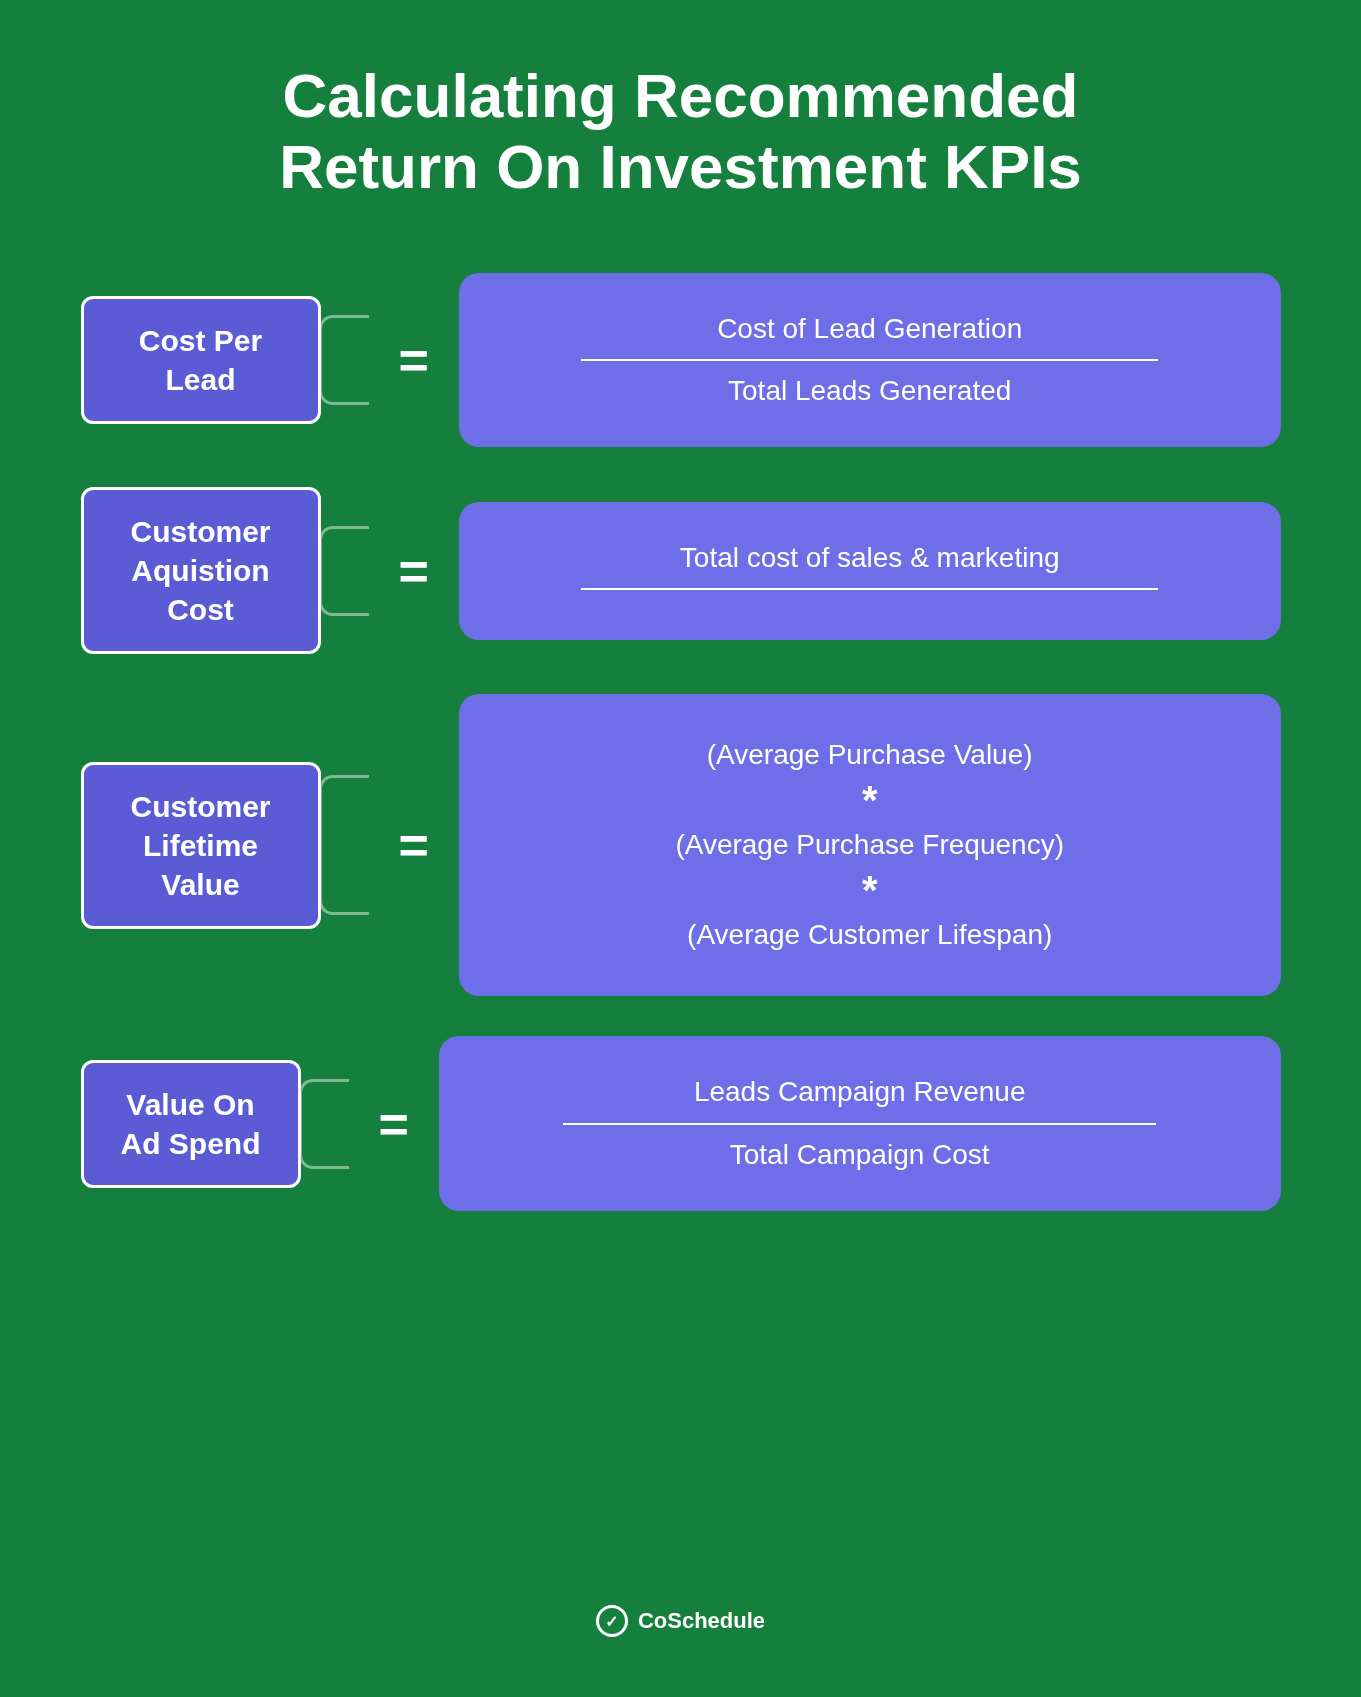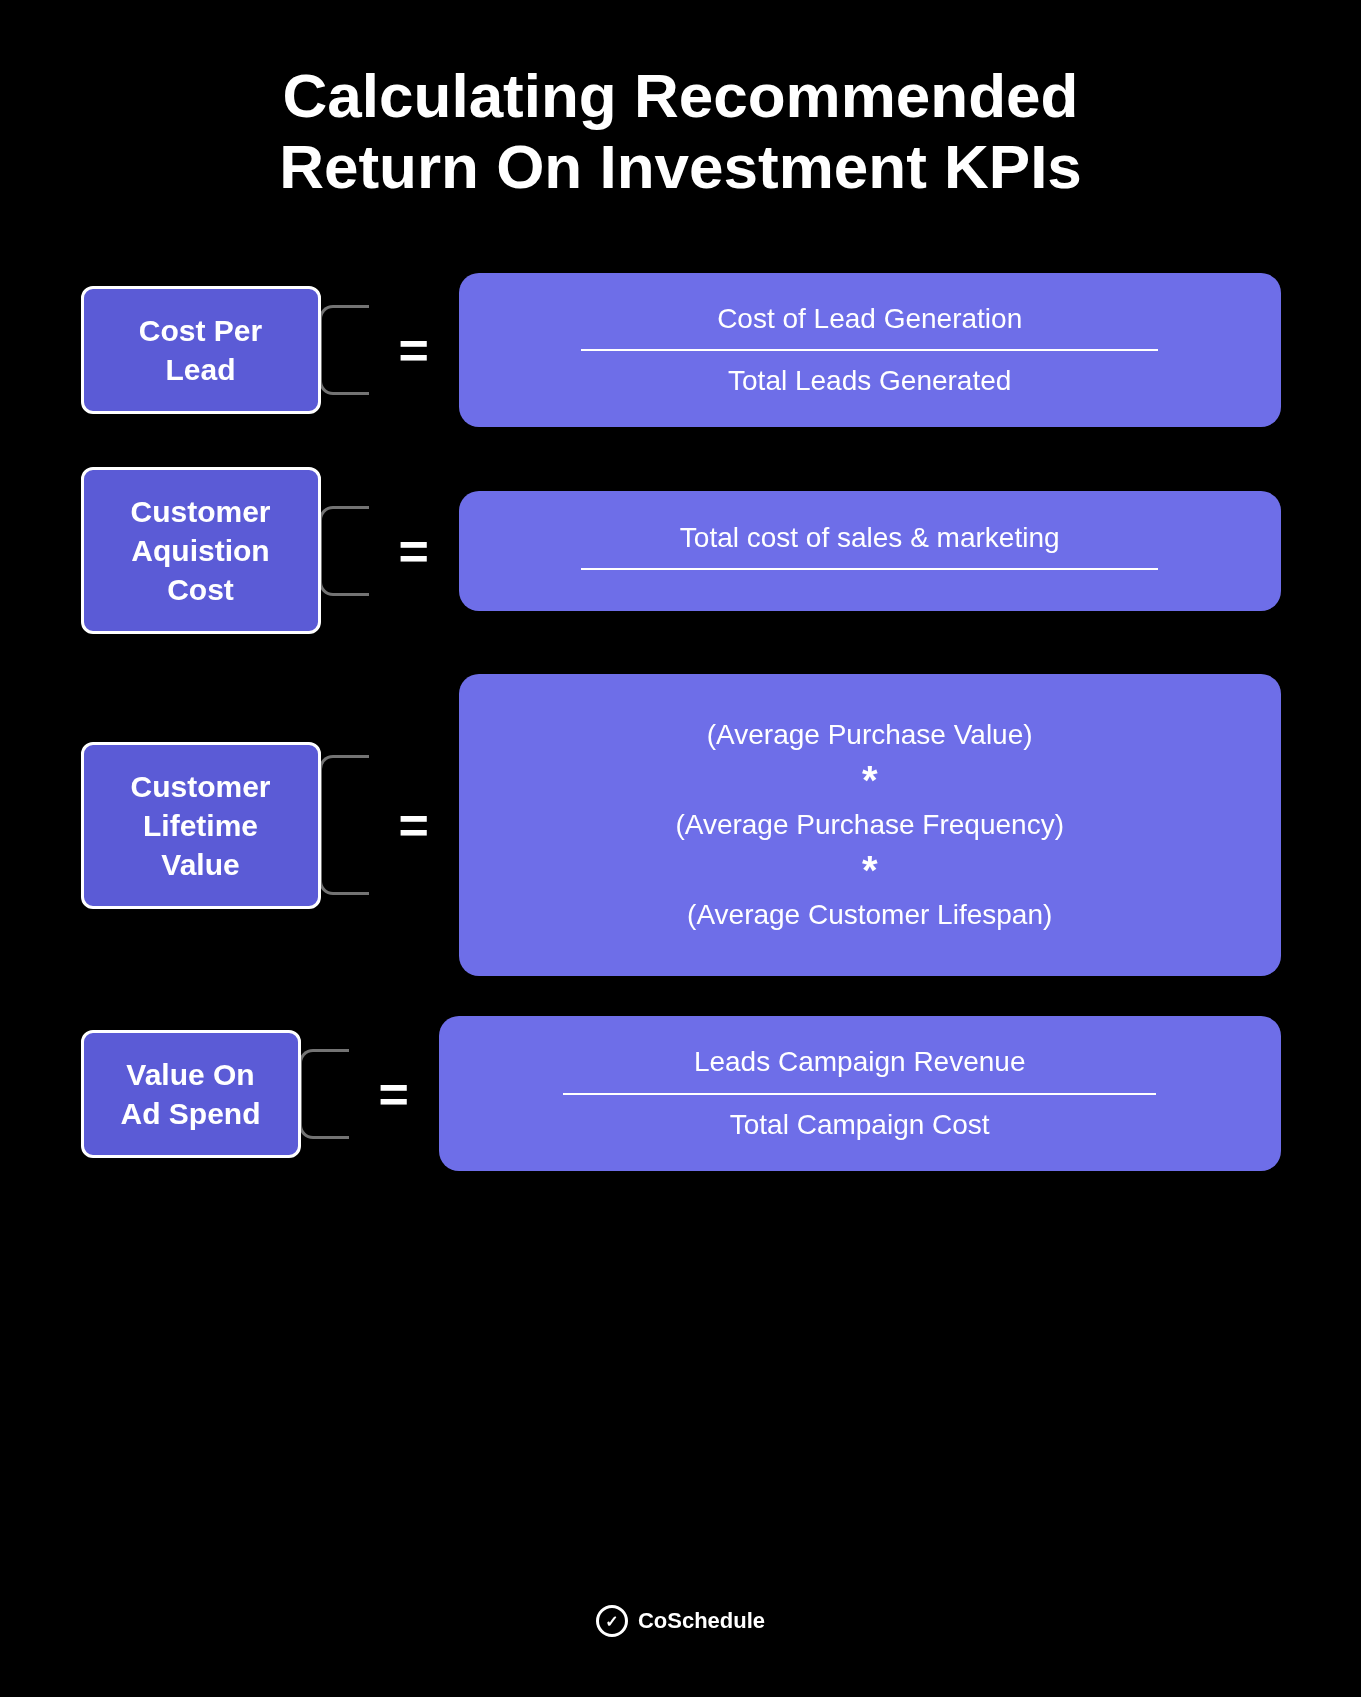--- a/index.html
+++ b/index.html
@@ -9,21 +9,21 @@
       font-family: 'Arial', sans-serif;
       display: flex;
       justify-content: center;
       align-items: center;
       min-height: 100vh;
     }
 
     .page-wrapper {
       width: 1361px;
       min-height: 1697px;
-      background-color: #000000;
+      background-color: #15803d;
       display: flex;
       flex-direction: column;
       align-items: center;
       padding: 60px 80px 60px 80px;
     }
 
     .page-title {
       color: #ffffff;
       font-size: 62px;
       font-weight: 900;
@@ -61,21 +61,21 @@
       color: #ffffff;
       font-size: 52px;
       font-weight: 700;
       padding: 0 30px;
       flex-shrink: 0;
     }
 
     .formula-bubble {
       background-color: #6e6ee8;
       border-radius: 20px;
-      padding: 28px 50px;
+      padding: 38px 50px;
       flex: 1;
       display: flex;
       flex-direction: column;
       align-items: center;
       justify-content: center;
       position: relative;
       min-height: 120px;
     }
 
     

